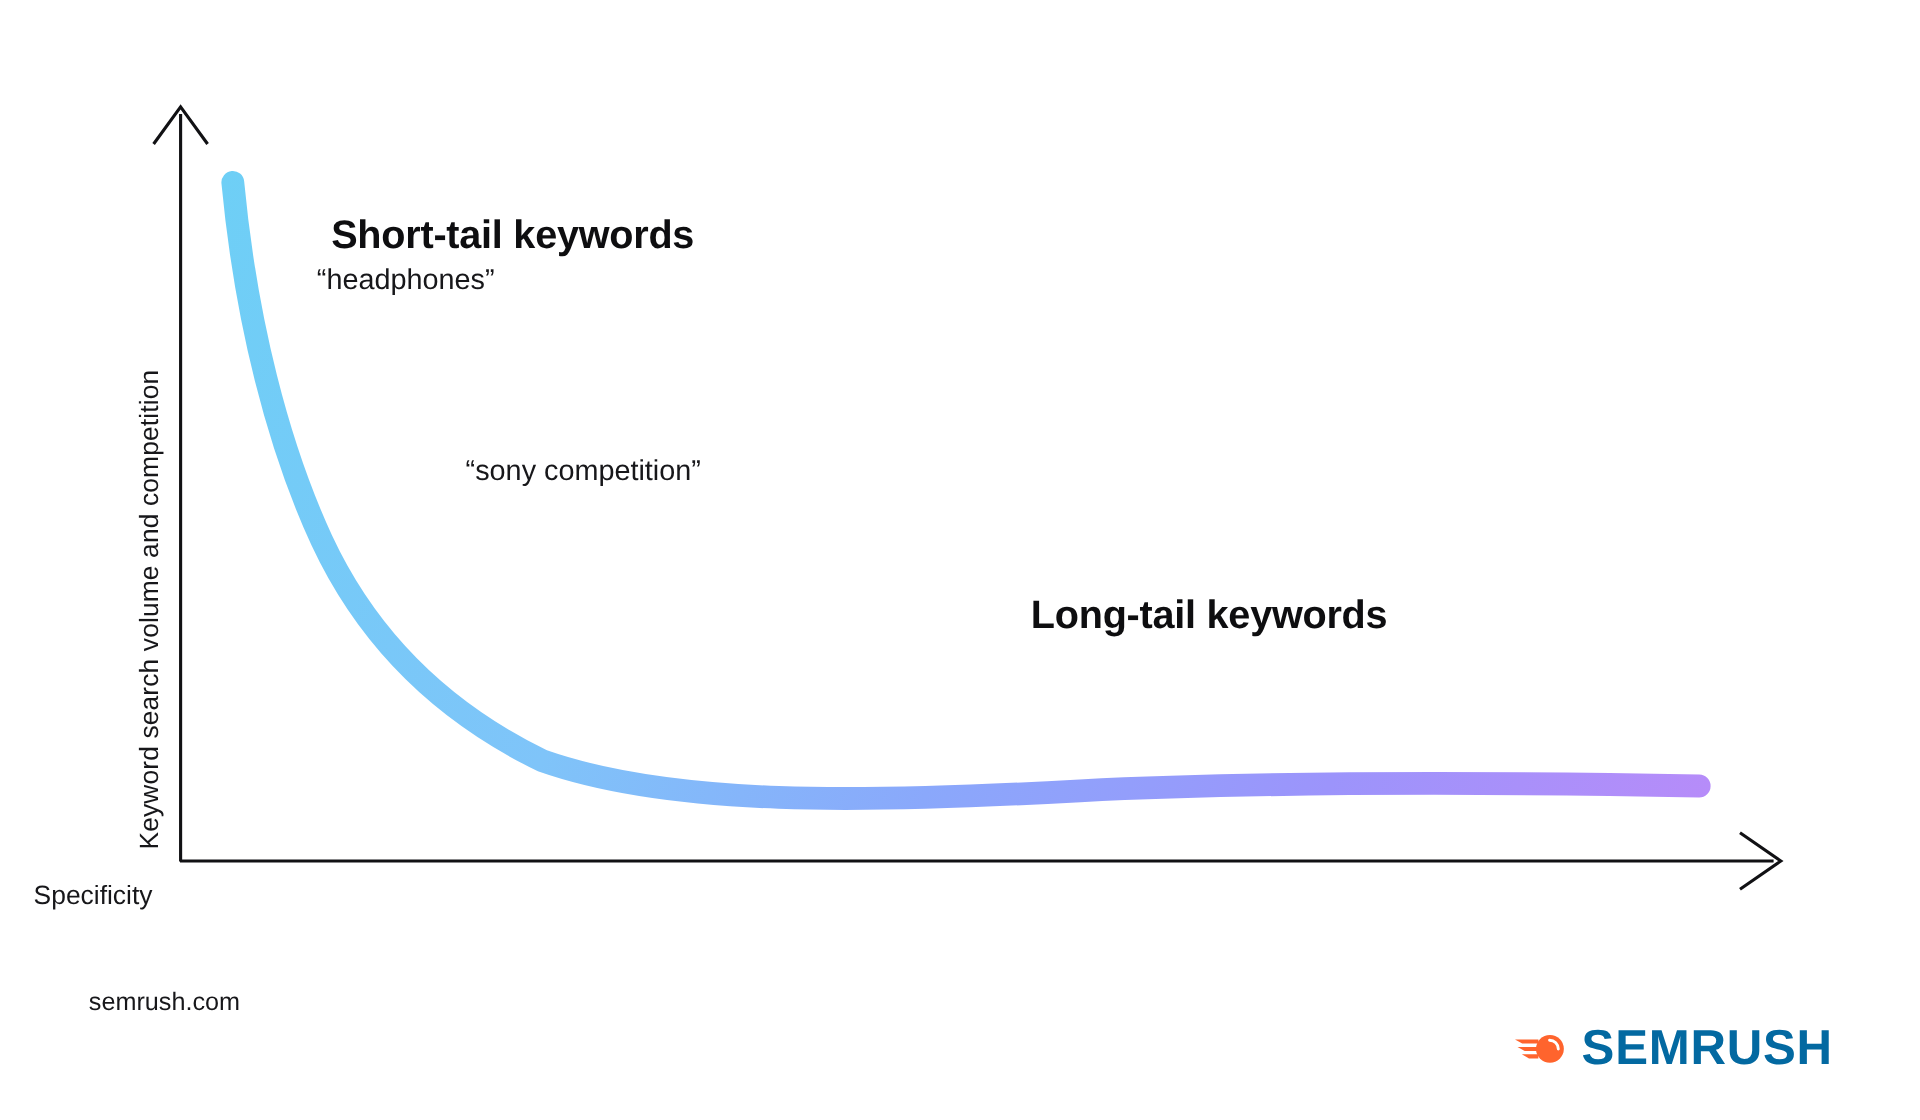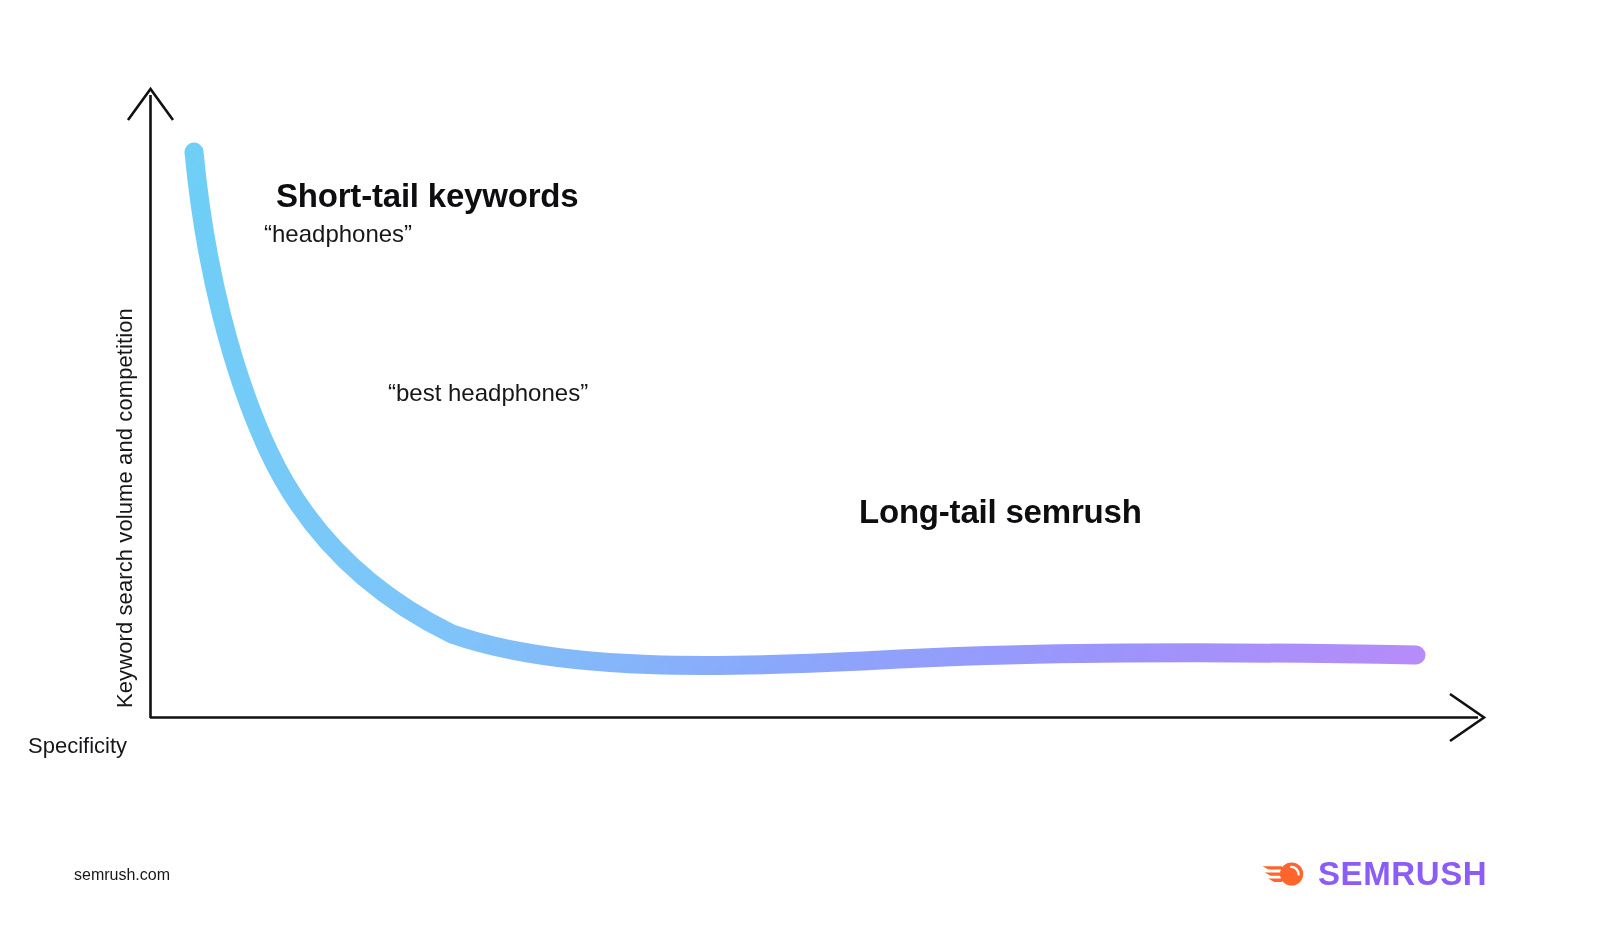--- a/index.html
+++ b/index.html
@@ -76,43 +76,43 @@
     line-height: 1.2;
     margin-top: 6px;
   }
   #annot-short  { left: 264px; top: 178px; }
   #annot-mid    { left: 388px; top: 373px; }
   #annot-long   { left: 847px; top: 494px; }
 
   #footer-url {
     position: absolute;
     left: 74px;
-    top: 866px;
-    font-size: 16px;
+    top: 824px;
+    font-size: 21px;
     color: #17171a;
   }
   #brand-logo {
     position: absolute;
     left: 1262px;
     top: 852px;
     height: 42px;
     display: flex;
     align-items: center;
     gap: 10px;
   }
   #brand-mark {
     width: 46px;
     height: 34px;
     display: block;
   }
   #brand-word {
-    font-size: 33px;
+    font-size: 41px;
     font-weight: 700;
     letter-spacing: 0.6px;
-    color: #8b5cf6;
+    color: #0369a1;
     line-height: 1;
   }
 </style>
 </head>
 <body>
 
 <div id="page">
 
   <svg id="chart-svg" viewBox="0 0 1600 933">
     <defs>
@@ -154,25 +154,25 @@
   <div class="axis-title-x">
     <span class="x-title-shift">Specificity</span>
   </div>
 
   <div class="annot" id="annot-short">
     <div class="annot-title">Short-tail keywords</div>
     <div class="annot-example">“headphones”</div>
   </div>
 
   <div class="annot" id="annot-mid">
-    <div class="annot-example">“best headphones”</div>
+    <div class="annot-example">“sony competition”</div>
   </div>
 
   <div class="annot" id="annot-long">
-    <div class="annot-title">Long-tail semrush</div>
+    <div class="annot-title">Long-tail keywords</div>
   </div>
 
   <div id="footer-url">semrush.com</div>
 
   <div id="brand-logo">
     <svg id="brand-mark" viewBox="0 0 46 34">
       <g fill="#ff642d">
         <path d="M0.5,10.2 L20,10.2 L20,13.6 L6.5,13.6 Z"></path>
         <path d="M2.6,16.4 L20,16.4 L20,19.8 L8.6,19.8 Z"></path>
         <path d="M6.2,22.6 L20,22.6 L20,26.0 L12.2,26.0 Z"></path>

